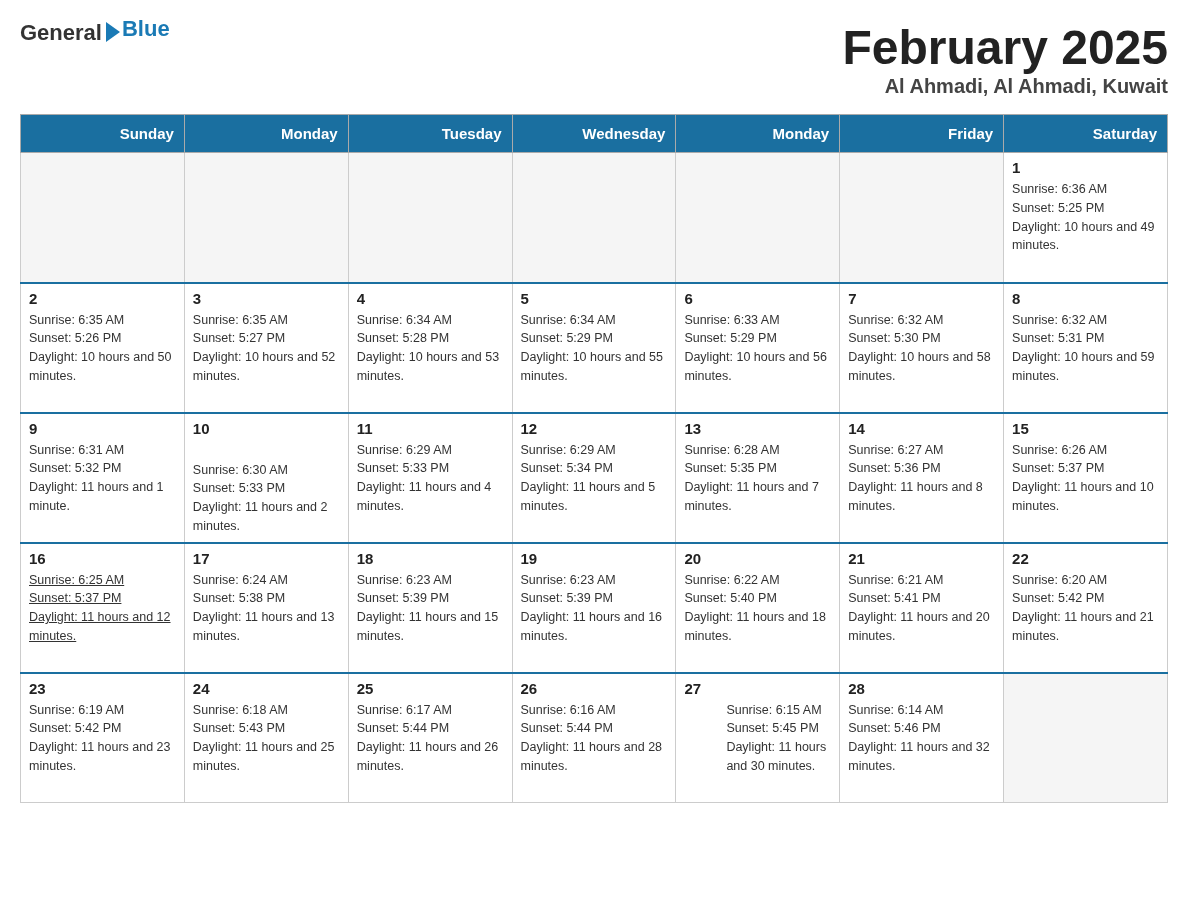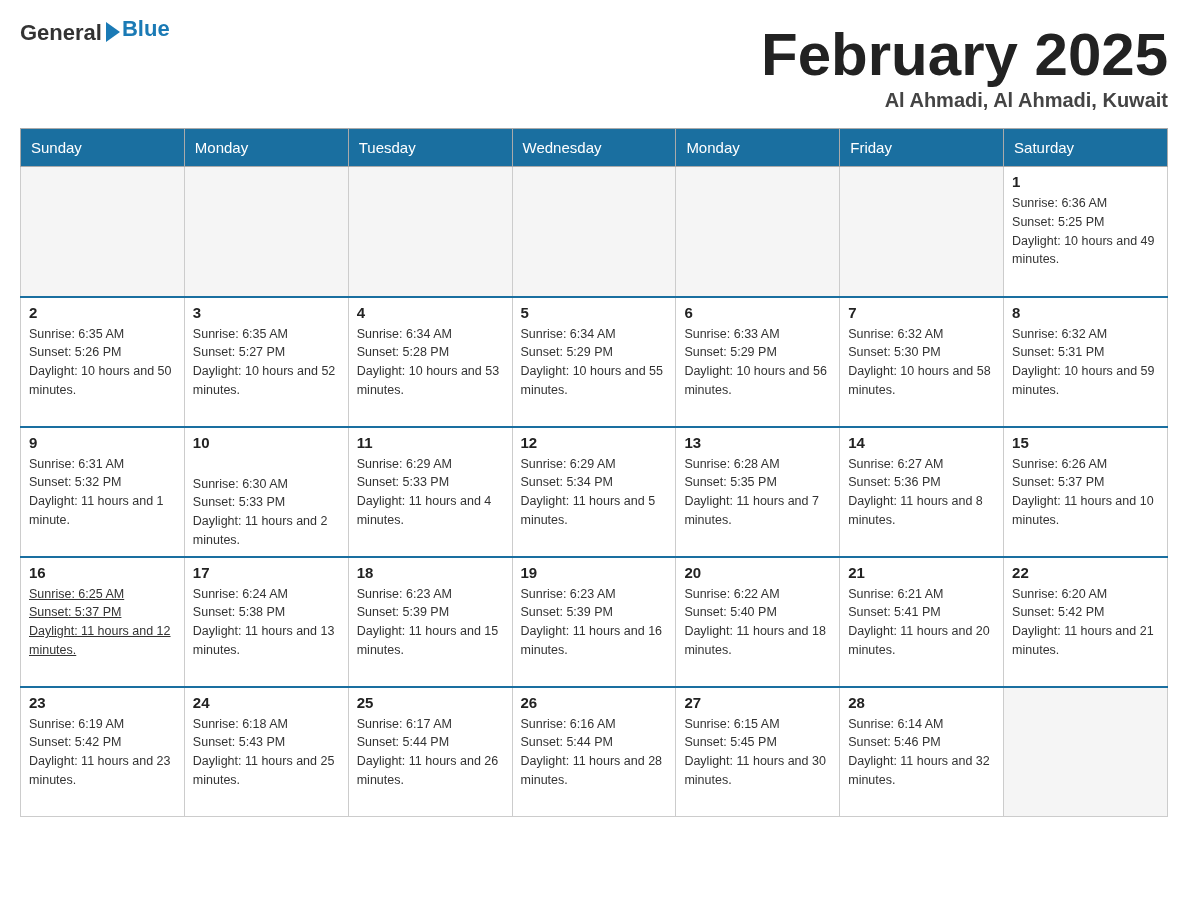--- a/index.html
+++ b/index.html
@@ -43,40 +43,40 @@
       font-size: 22px;
       font-weight: bold;
       color: #1a7ab5;
       margin-top: -4px;
       padding-left: 2px;
     }
     .title-block {
       text-align: right;
     }
     .title-block h1 {
-      font-size: 60px;
+      font-size: 48px;
       font-weight: bold;
       color: #222;
     }
     .title-block h2 {
       font-size: 20px;
       font-weight: bold;
       color: #444;
     }
     .calendar {
       width: 100%;
       border-collapse: collapse;
     }
     .calendar th {
       background-color: #1a6fa0;
       color: #fff;
       font-size: 15px;
-      font-weight: normal;
+      font-weight: bold;
       padding: 10px 10px;
-      text-align: left;
+      text-align: right;
       border: 1px solid #aaa;
     }
     .calendar td {
       vertical-align: top;
       border: 1px solid #ccc;
       padding: 6px 8px;
       width: 14.28%;
       min-height: 110px;
       height: 130px;
       font-size: 13px;
@@ -298,21 +298,21 @@
 Daylight: 11 hours and 26 minutes.</div>
         </td>
         <td>
           <span class="day-number">26</span>
           <div class="day-info" style="white-space: pre-line;">Sunrise: 6:16 AM
 Sunset: 5:44 PM
 Daylight: 11 hours and 28 minutes.</div>
         </td>
         <td>
           <span class="day-number">27</span>
-          <div class="day-info" style="white-space: pre-line;">Sunrise: 6:15 AM
+          <div class="day-info" style="white-space: pre-line; margin-left: 42px;">Sunrise: 6:15 AM
 Sunset: 5:45 PM
 Daylight: 11 hours and 30 minutes.</div>
         </td>
         <td>
           <span class="day-number">28</span>
           <div class="day-info" style="white-space: pre-line;">Sunrise: 6:14 AM
 Sunset: 5:46 PM
 Daylight: 11 hours and 32 minutes.</div>
         </td>
         <td class="empty"></td>

